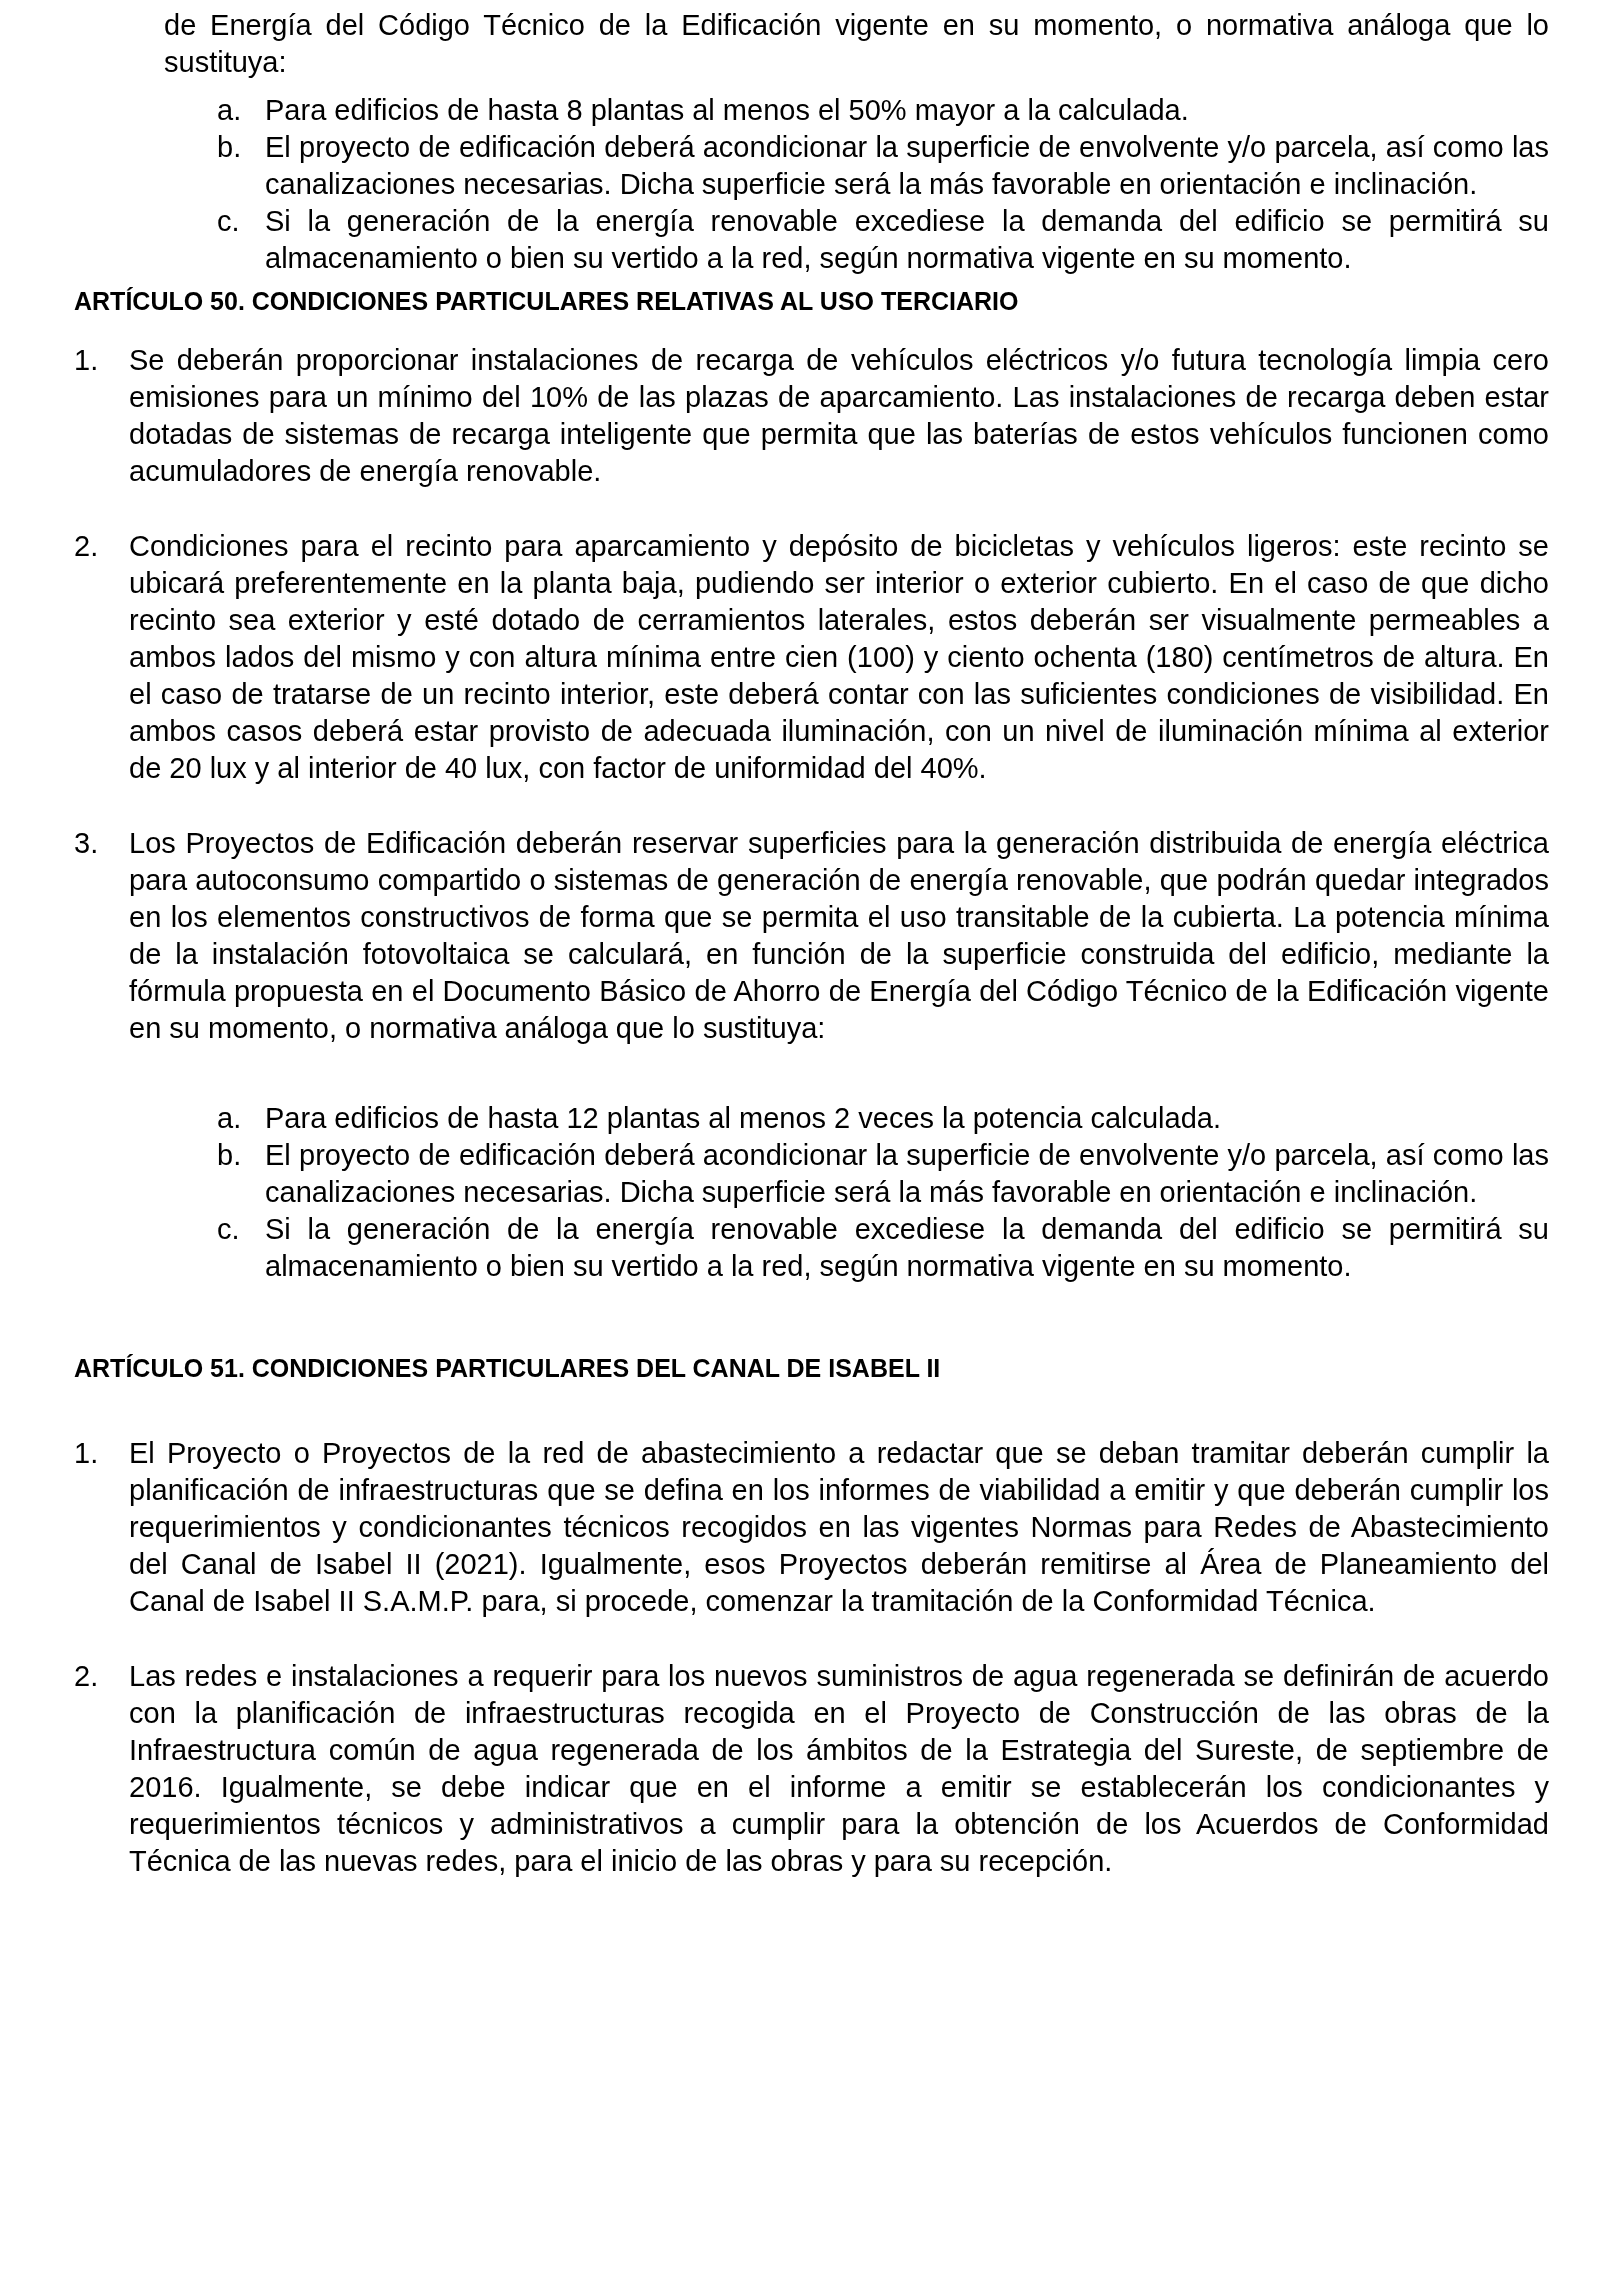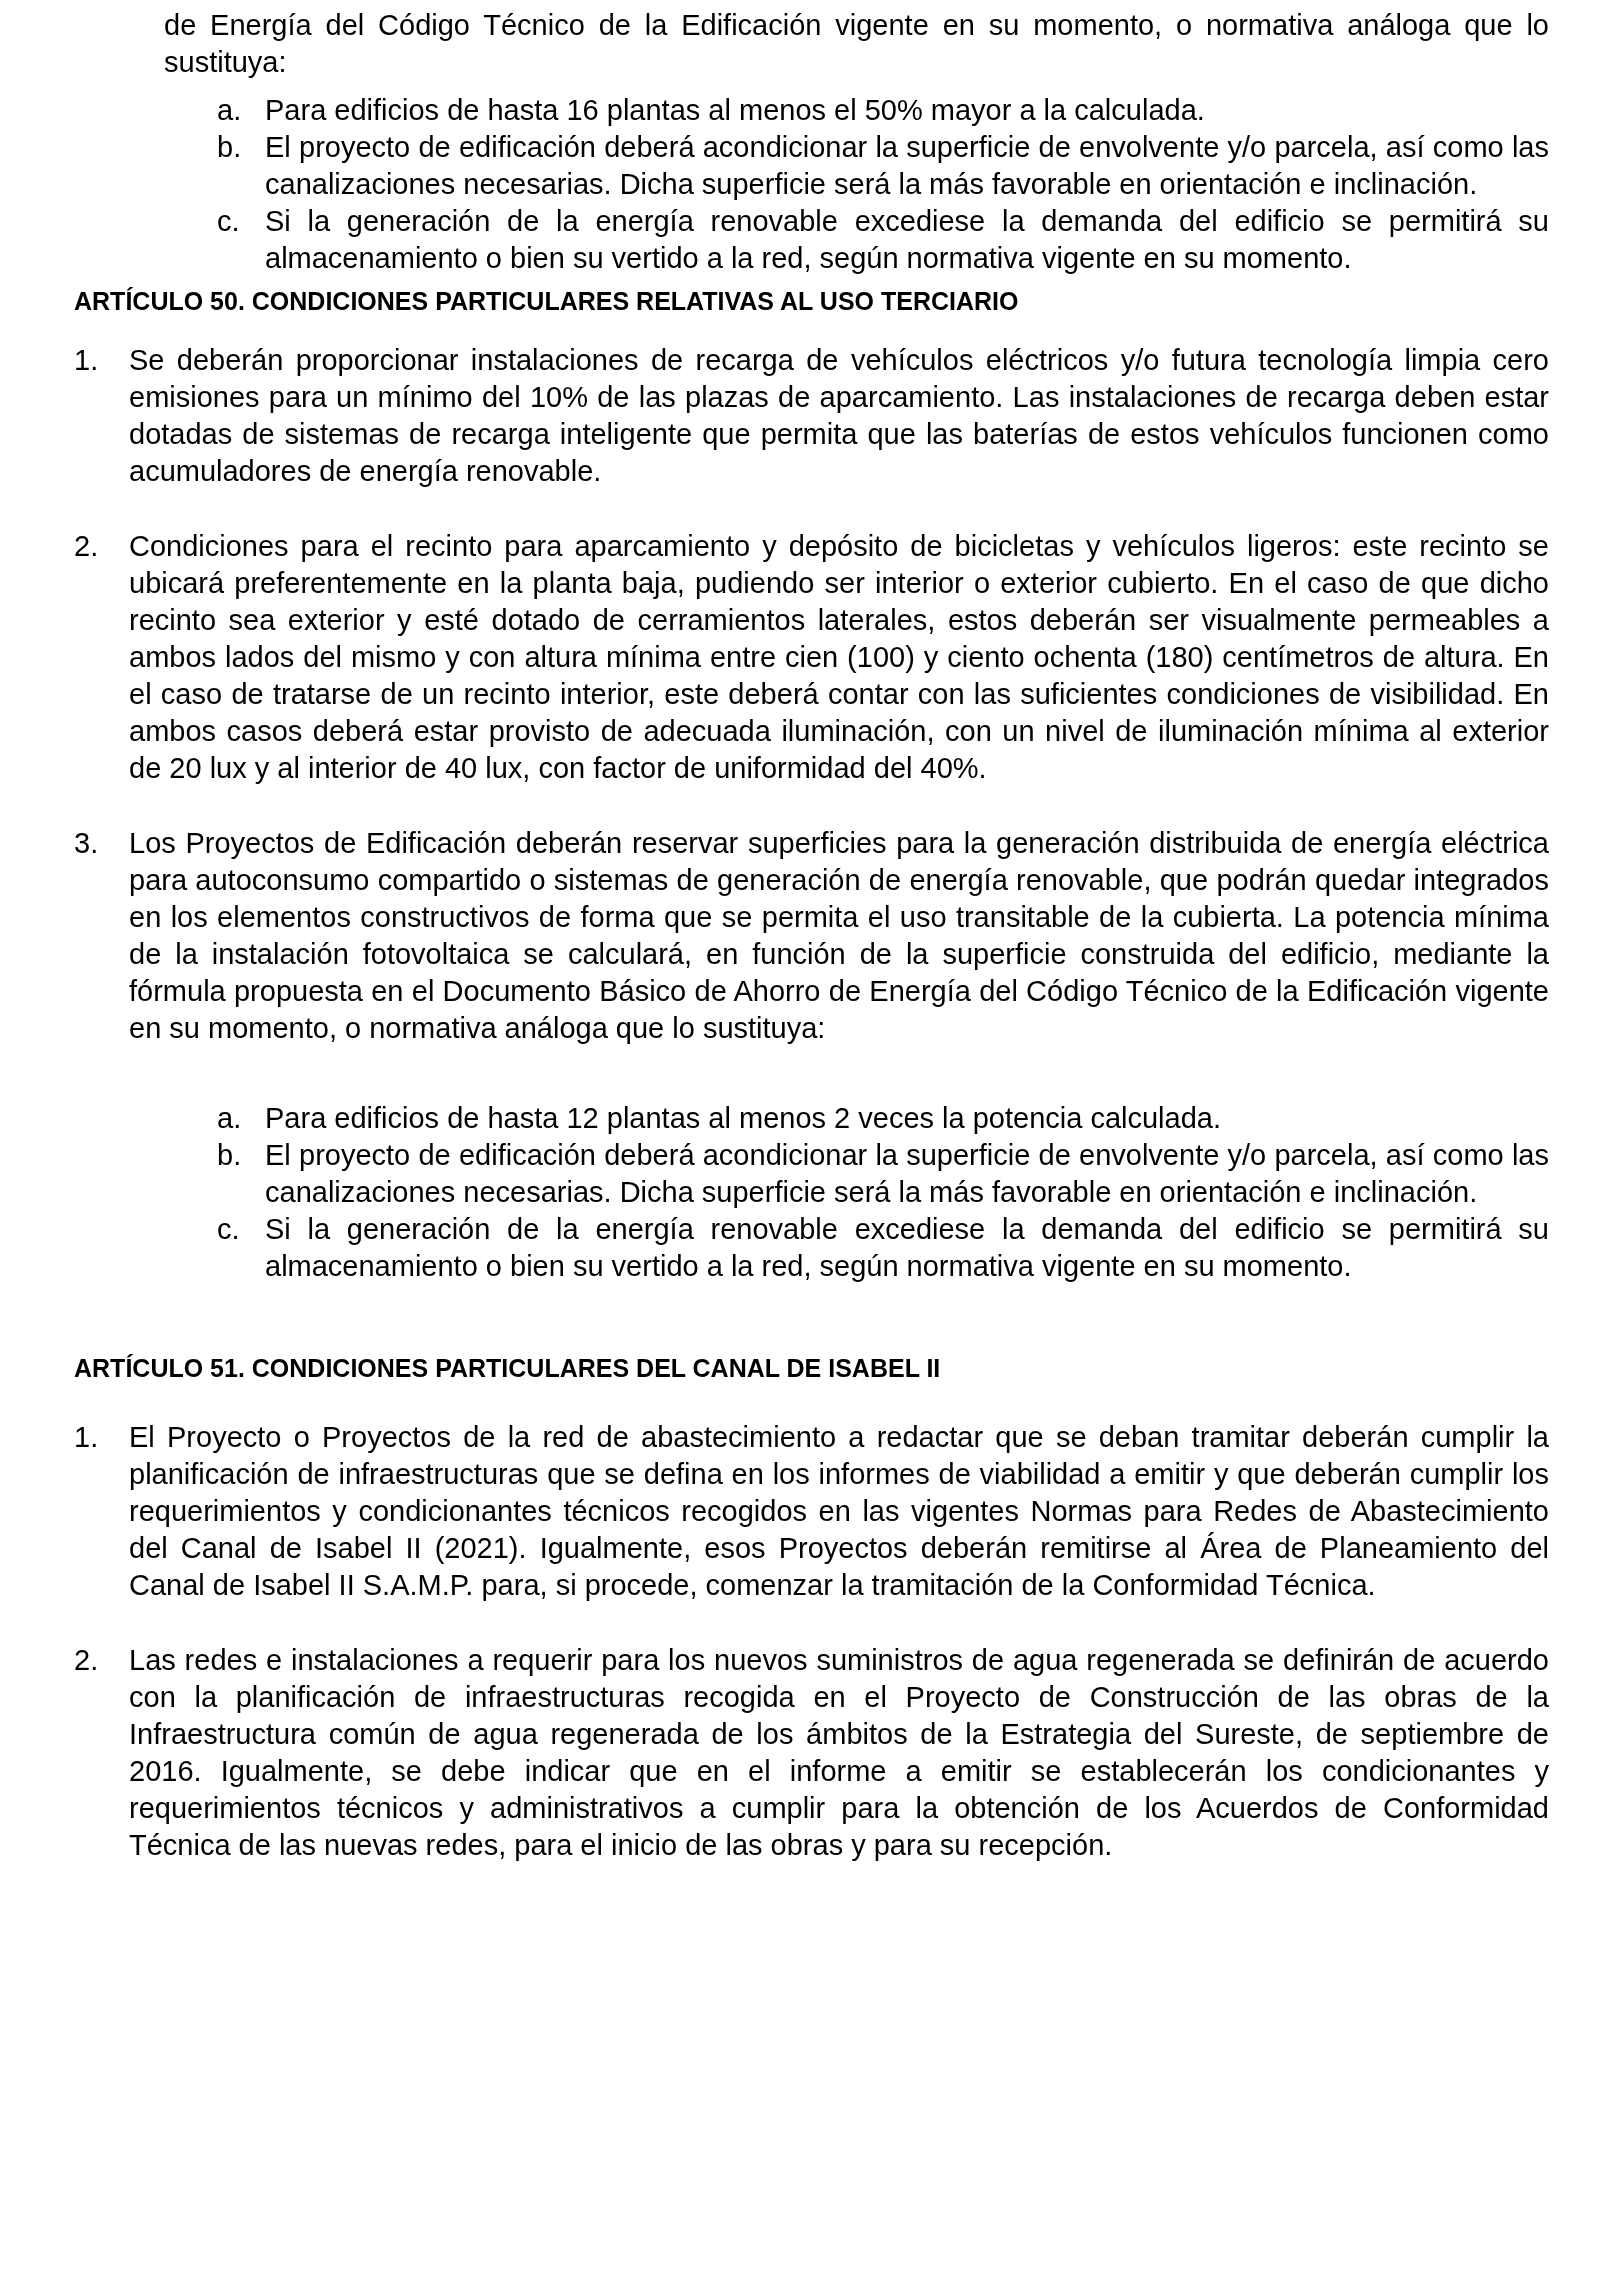--- a/index.html
+++ b/index.html
@@ -46,40 +46,40 @@
     width: 48px;
   }
   .article-heading {
     font-size: 25px;
     line-height: 37px;
     font-weight: bold;
     margin: 5.9px 0 22px 0;
   }
   .article-heading.spaced-top {
     margin-top: 65px;
-    margin-bottom: 32px;
+    margin-bottom: 48px;
   }
   .num-li + .num-li {
     margin-top: 38px;
   }
   .inner-sublist {
     margin-top: 53px;
   }
 </style>
 </head>
 <body>
 
 <div class="page">
 
   <p class="cont-para">de Energía del Código Técnico de la Edificación vigente en su momento, o normativa análoga que lo sustituya:</p>
 
   <div class="sublist">
     <div class="li sub-li">
       <span class="marker">a.</span>
-      <span class="text">Para edificios de hasta 16 plantas al menos el 50% mayor a la calculada.</span>
+      <span class="text">Para edificios de hasta 8 plantas al menos el 50% mayor a la calculada.</span>
     </div>
     <div class="li sub-li">
       <span class="marker">b.</span>
       <span class="text">El proyecto de edificación deberá acondicionar la superficie de envolvente y/o parcela, así como las canalizaciones necesarias. Dicha superficie será la más favorable en orientación e inclinación.</span>
     </div>
     <div class="li sub-li">
       <span class="marker">c.</span>
       <span class="text">Si la generación de la energía renovable excediese la demanda del edificio se permitirá su almacenamiento o bien su vertido a la red, según normativa vigente en su momento.</span>
     </div>
   </div>

